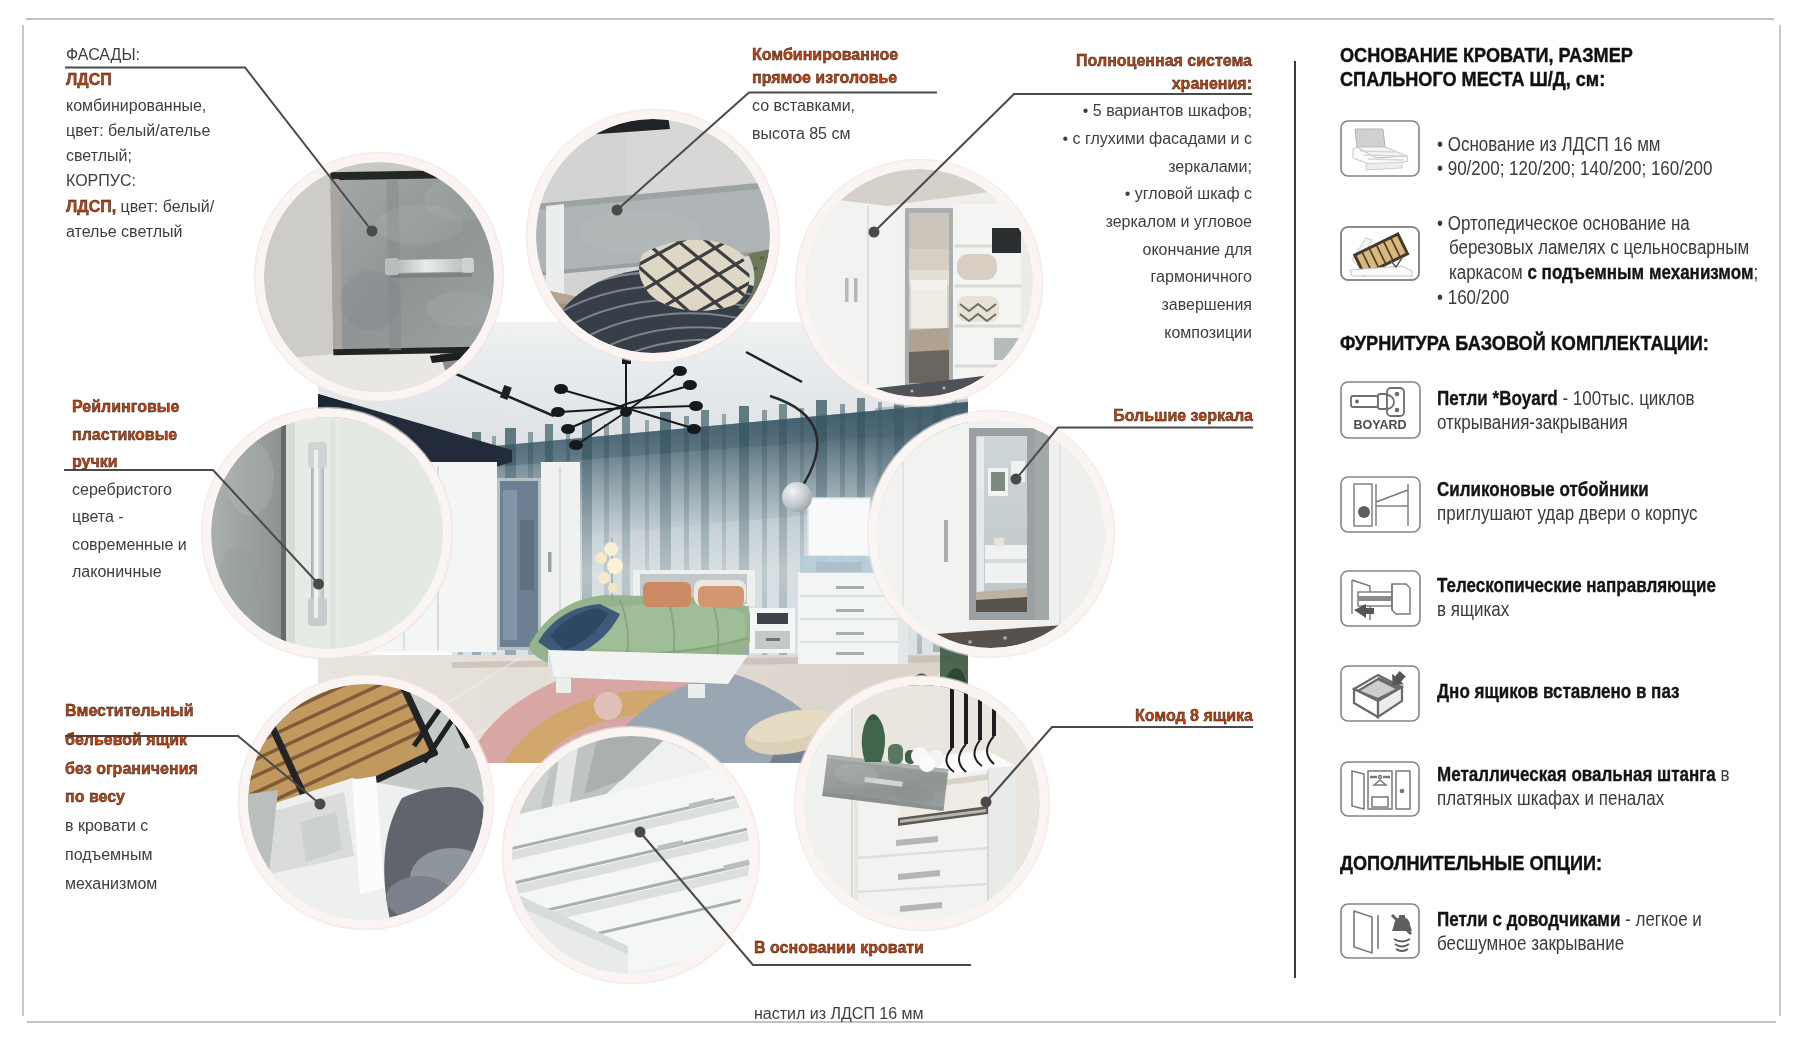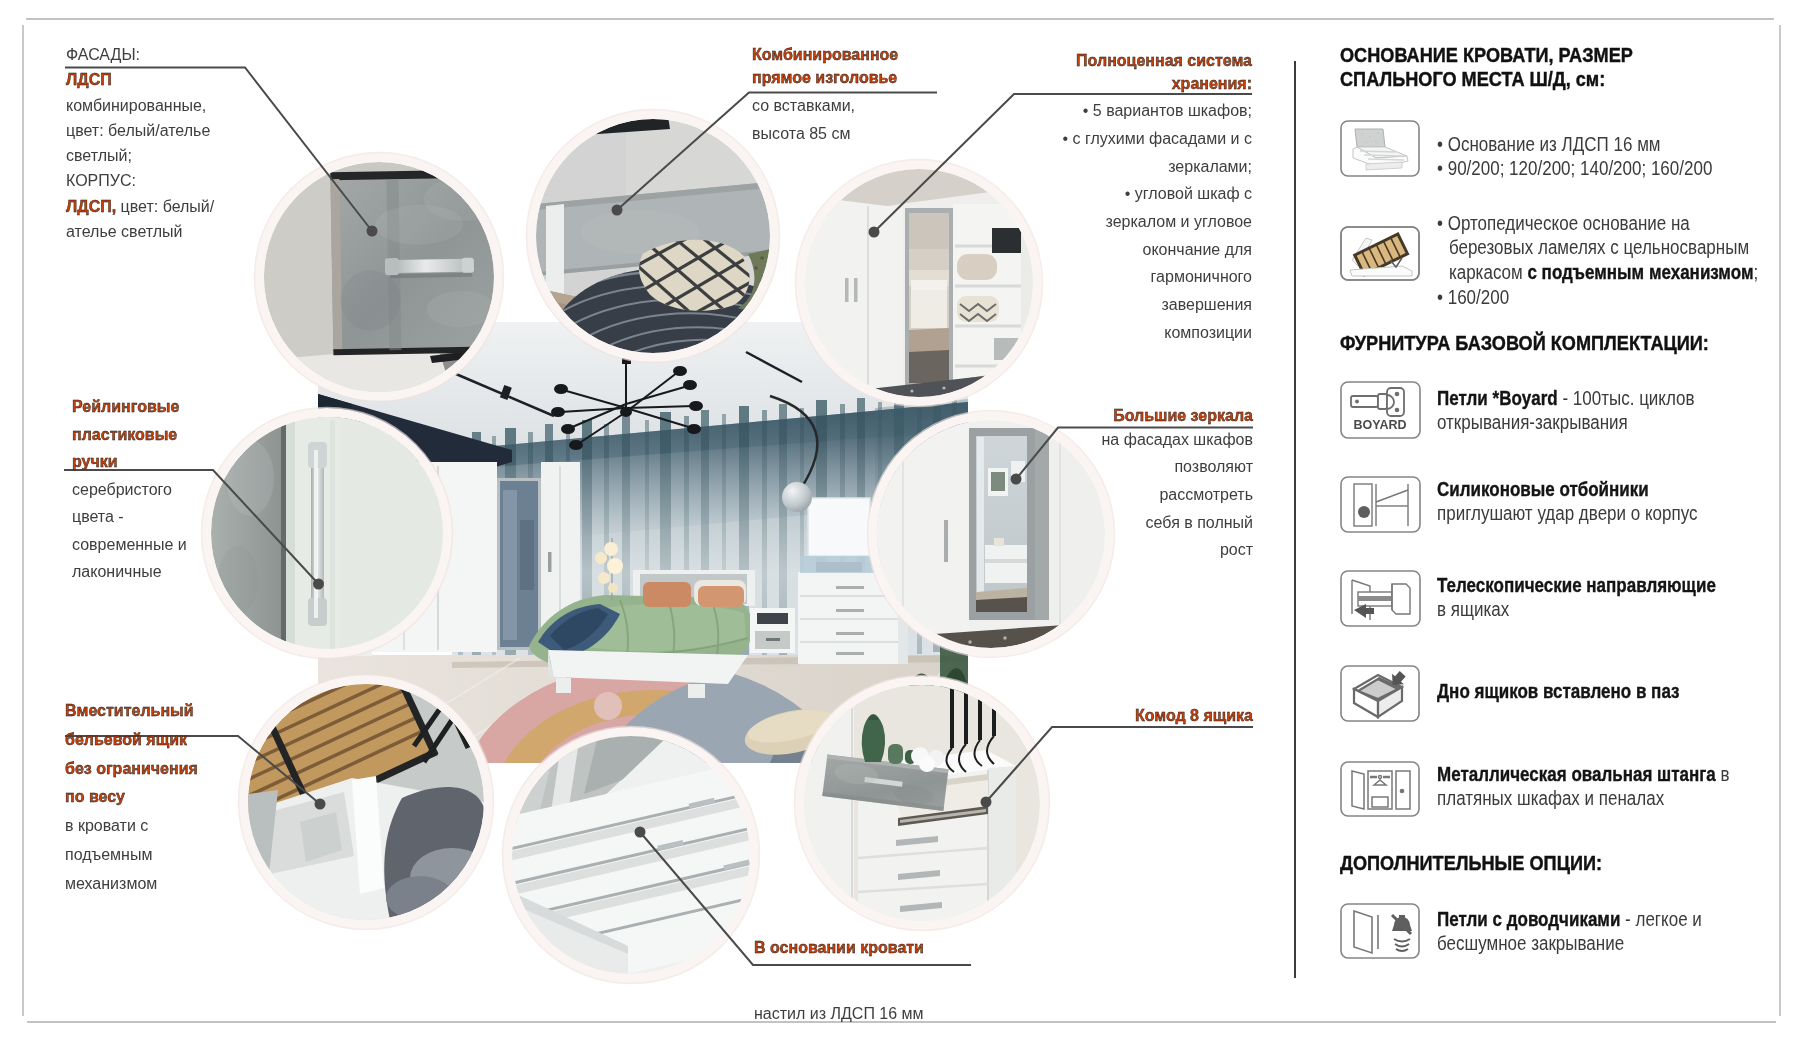--- a/index.html
+++ b/index.html
@@ -718,27 +718,20 @@
 • угловой шкаф с<br>
 зеркалом и угловое<br>
 окончание для<br>
 гармоничного<br>
 завершения<br>
 композиции
 </div>
 
 <div class="blk r" style="left:953px;top:406px;width:300px;line-height:20px;"><b>Большие зеркала</b></div>
 
-<div class="blk r" style="left:953px;top:425.6px;width:300px;line-height:27.7px;">
-на фасадах шкафов<br>
-позволяют<br>
-рассмотреть<br>
-себя в полный<br>
-рост
-</div>
 
 <div class="blk r" style="left:953px;top:705.6px;width:300px;line-height:20px;"><b>Комод 8 ящика</b></div>
 
 
 <div class="blk" style="left:754px;top:938px;line-height:20px;"><b>В основании кровати</b></div>
 
 <div class="blk" style="left:754px;top:964px;line-height:20px;margin-top:40px;">настил из ЛДСП 16 мм</div>
 
 <div class="hdr" style="left:1340px;top:42.5px;">
 ОСНОВАНИЕ КРОВАТИ, РАЗМЕР<br>СПАЛЬНОГО МЕСТА Ш/Д, см:

